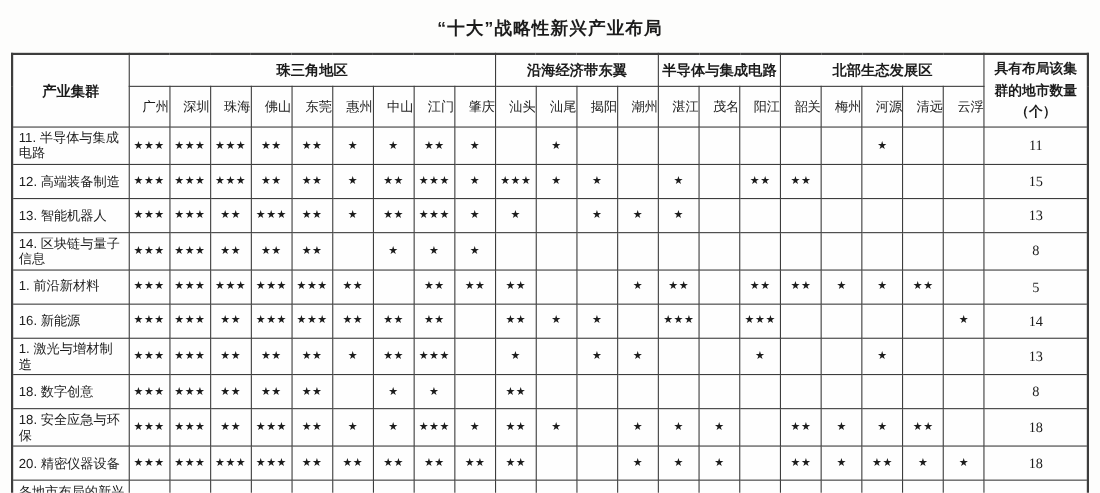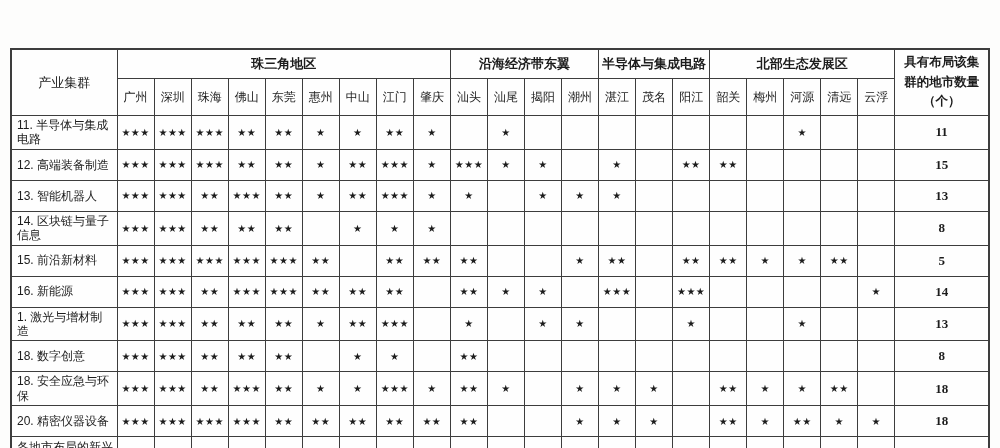--- a/index.html
+++ b/index.html
@@ -17,37 +17,38 @@
     letter-spacing: 1px;
   }
   table.grid {
     position: absolute; left: 10px; top: 48px; width: 980px;
     border-collapse: collapse; table-layout: fixed;
     background: #fefefe;
   }
   table.grid, table.grid th, table.grid td { border: 1px solid #3d3d3d; }
   table.grid { border-width: 2px; }
   th, td { padding: 0; text-align: center; vertical-align: middle; overflow: hidden; }
-  th.corner { font-size: 13px; font-weight: normal; margin-left: 48px; }
+  th.corner { font-size: 13px; font-weight: bold; margin-left: 48px; }
   th.region { height: 28px; font-size: 13px; font-weight: bold; }
-  th.city { height: 36px; font-size: 12px; font-weight: normal; }
+  th.city { height: 36px; font-size: 12px; font-weight: normal; text-align: right; }
   th.count-h { font-size: 12.5px; font-weight: bold; padding: 2px 7px; line-height: 1.55; text-align: center; }
   td.label {
     text-align: left; padding: 2px 3px 2px 5px;
     font-weight: normal; font-size: 12px; line-height: 1.2; height: 26px;
   }
   td.stars { font-size: 10px; letter-spacing: 0.5px; height: 26px; }
-  td.num { font-family: "Liberation Serif", "DejaVu Serif", serif; font-size: 13px; height: 26px; font-weight: bold; }
+  td.num { font-family: "Liberation Serif", "DejaVu Serif", serif; font-size: 13px; height: 26px; }
   tr.footer-row td { height: 42px; }
   tr.footer-row td.label { font-size: 12px; line-height: 1.35; }
 </style>
 </head>
 <body>
 
 <div class="page">
+  <div class="title">“十大”战略性新兴产业布局</div>
   <table class="grid">
     <colgroup>
         <col style="width: 106px;">
         <col style="width: 37px;">
         <col style="width: 37px;">
         <col style="width: 37px;">
         <col style="width: 37px;">
         <col style="width: 37px;">
         <col style="width: 37px;">
         <col style="width: 37px;">
@@ -195,21 +196,21 @@
           <td class="stars"></td>
           <td class="stars"></td>
           <td class="stars"></td>
           <td class="stars"></td>
           <td class="stars"></td>
           <td class="stars"></td>
           <td class="stars"></td>
           <td class="num">8</td>
         </tr>
         <tr>
-          <td class="label">15. 前沿新材料</td>
+          <td class="label">1. 前沿新材料</td>
           <td class="stars">★★★</td>
           <td class="stars">★★★</td>
           <td class="stars">★★★</td>
           <td class="stars">★★★</td>
           <td class="stars">★★★</td>
           <td class="stars">★★</td>
           <td class="stars"></td>
           <td class="stars">★★</td>
           <td class="stars">★★</td>
           <td class="stars">★★</td>

